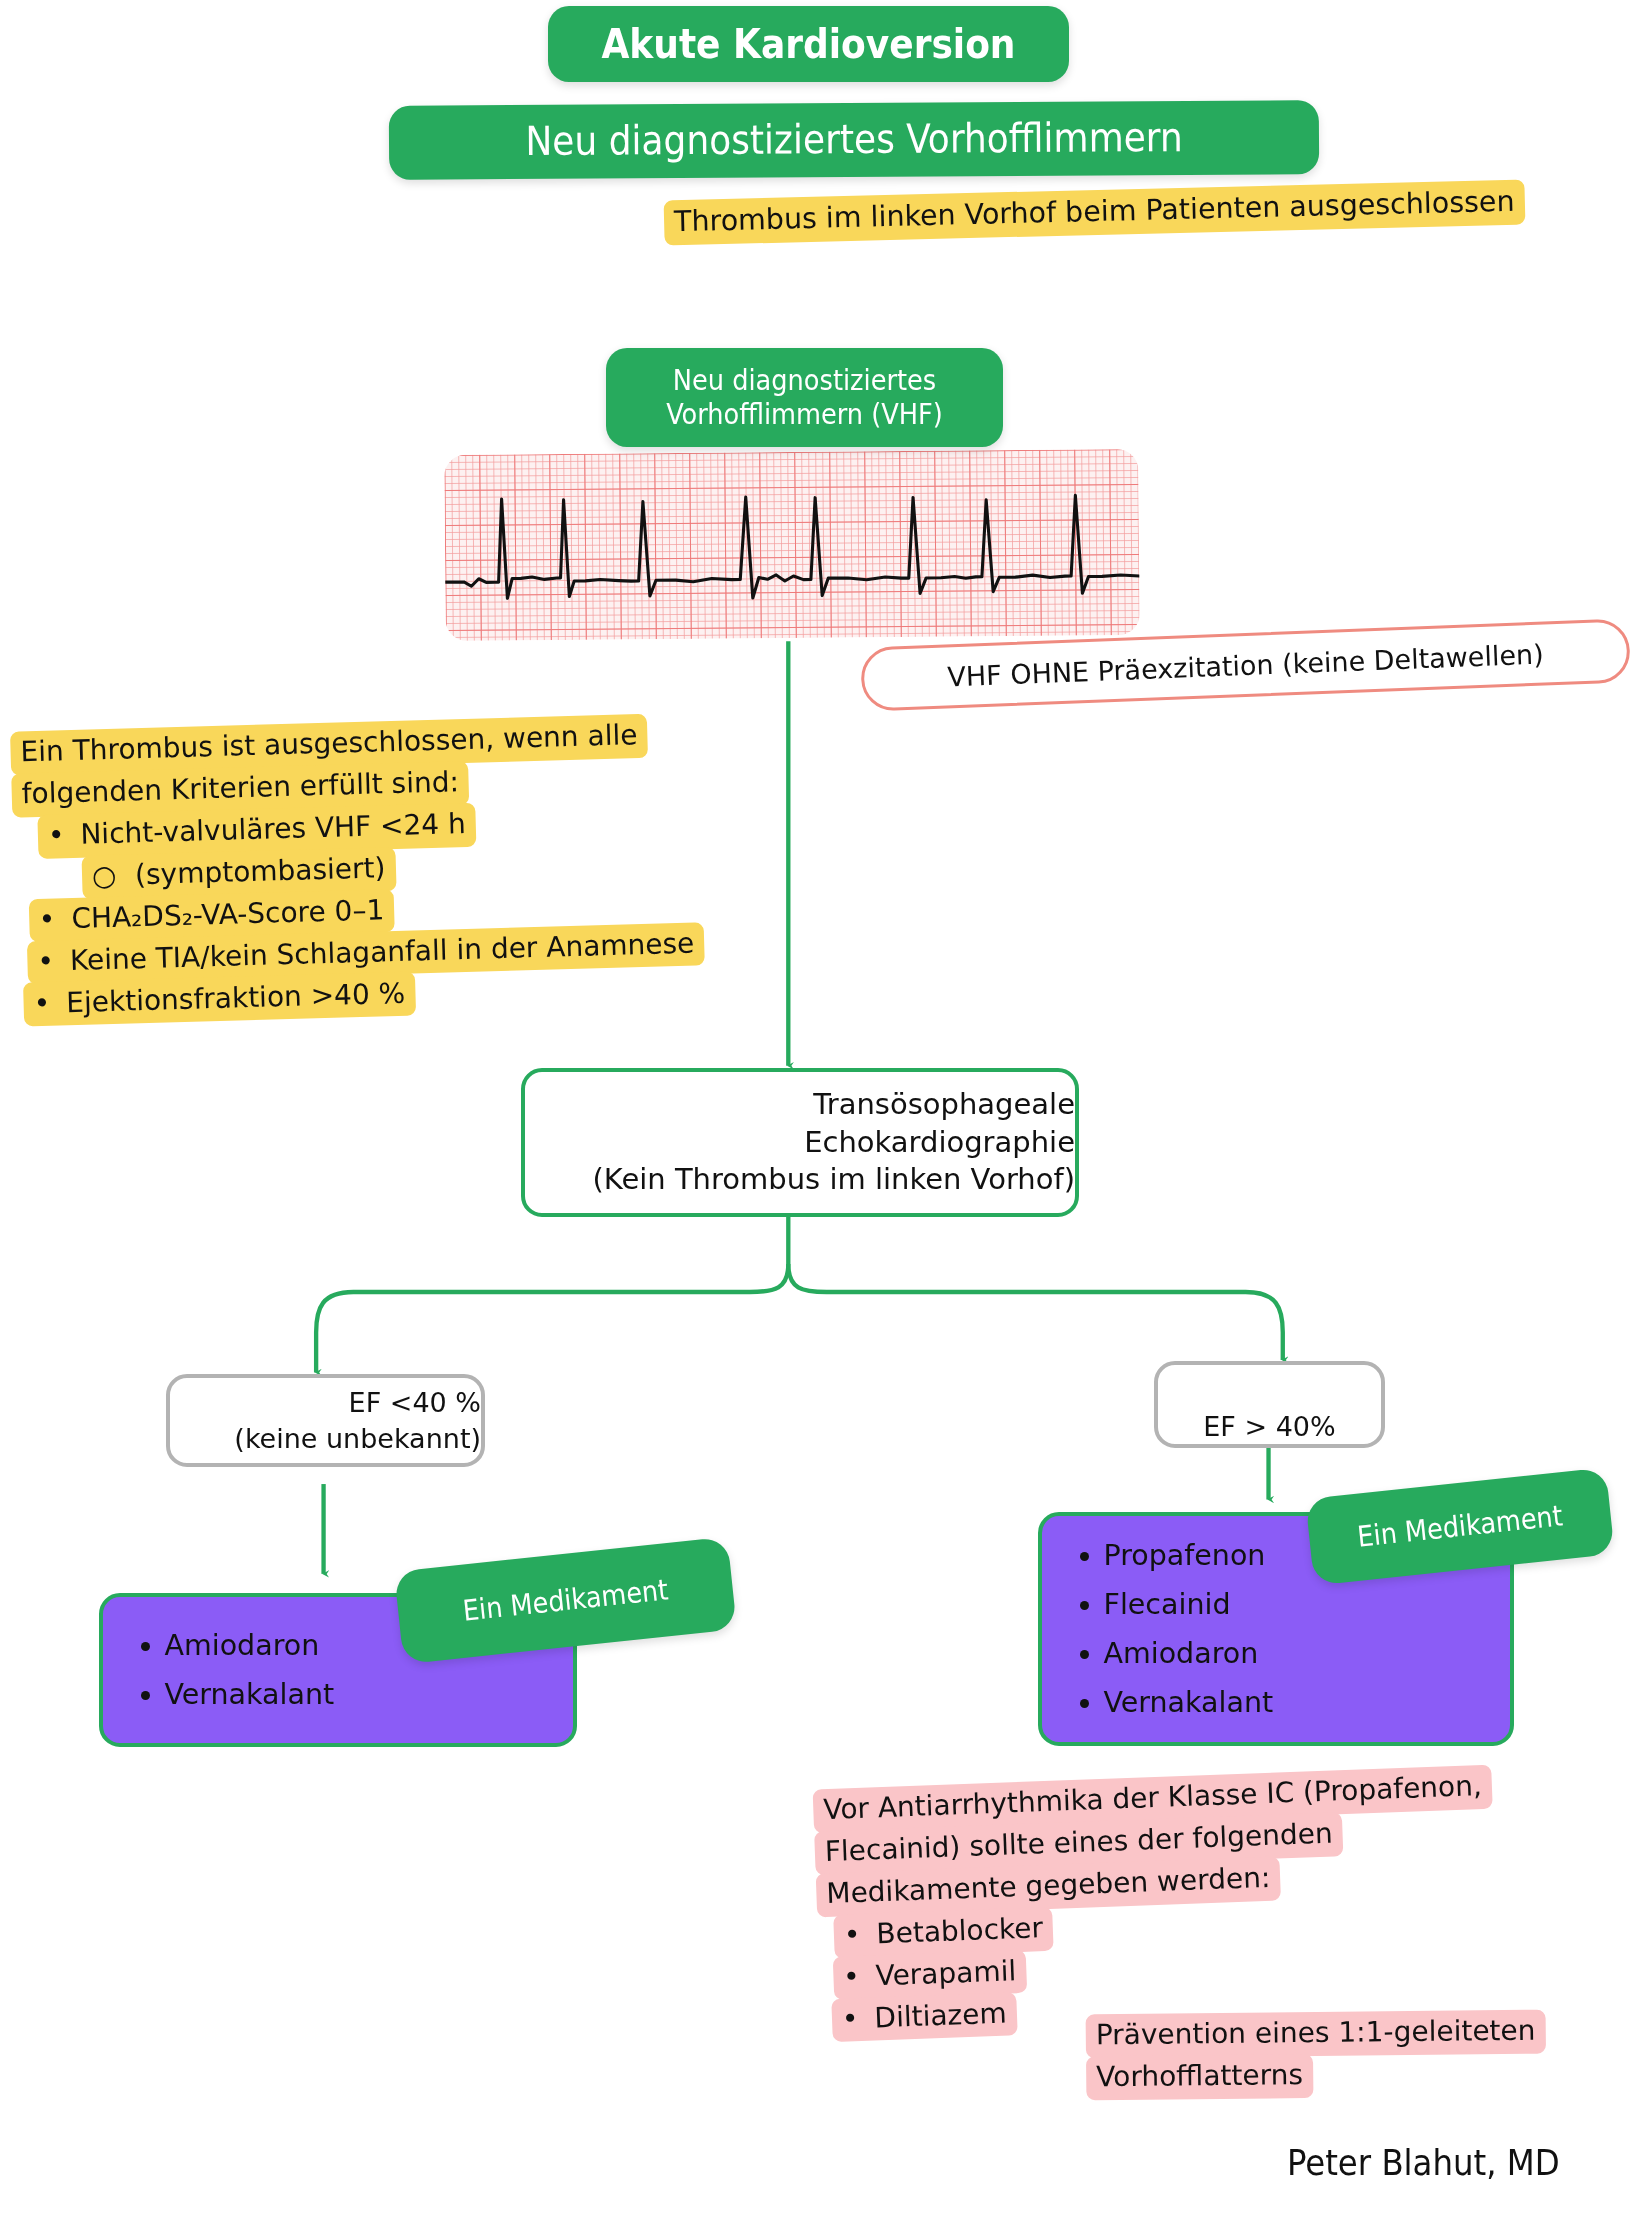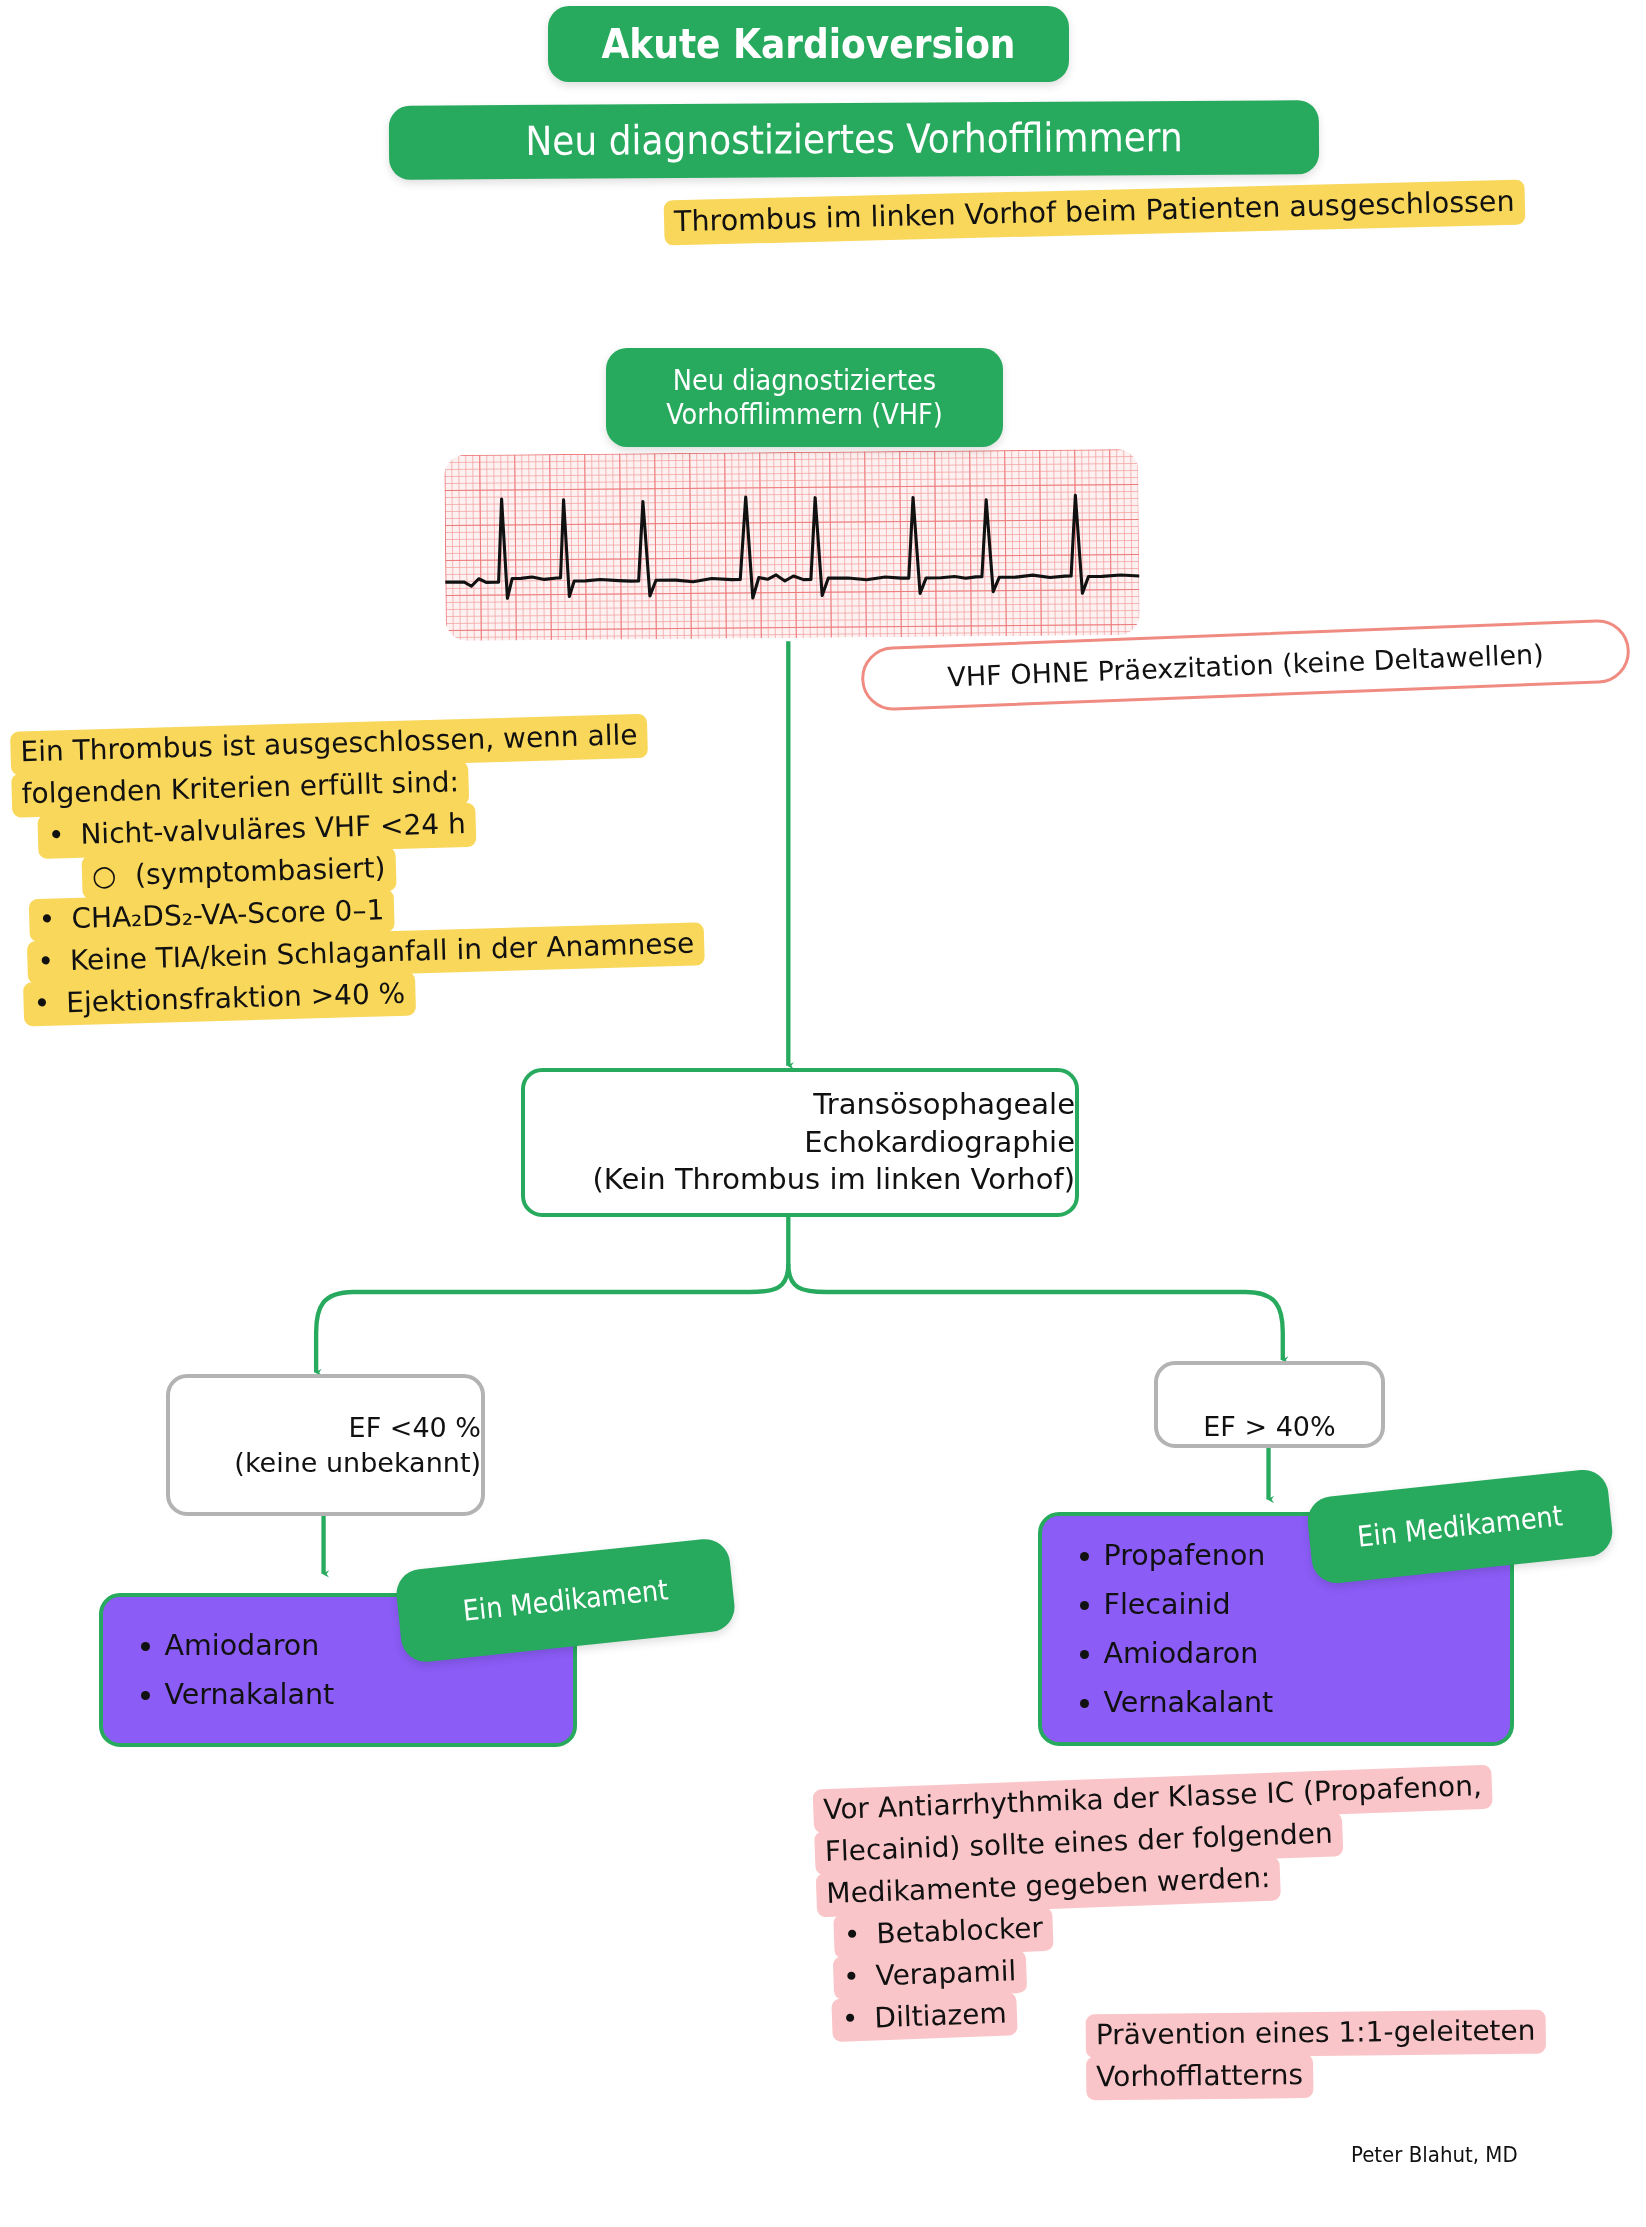--- a/index.html
+++ b/index.html
@@ -168,21 +168,21 @@
       <span class="ln" style="font-size:28px;"><span>•</span><span style="display:inline-block;width:16px;"></span><span>Ejektionsfraktion &gt;40 %</span></span>
     </span>
   </div>
 
   <div class="node outline-box" style="left:521px; top:1068px; width:558px; height:149px; font-size:29px; flex-direction:column;">
     <span>Transösophageale</span>
     <span>Echokardiographie</span>
     <span>(Kein Thrombus im linken Vorhof)</span>
   </div>
 
-  <div class="node outline-box gray" style="left:166px; top:1374px; width:319px; height:142px; font-size:27px; flex-direction:column;">
+  <div class="node outline-box gray" style="left:166px; top:1374px; width:319px; height:93px; font-size:27px; flex-direction:column;">
     <span>EF &lt;40 %</span>
     <span>(keine unbekannt)</span>
   </div>
 
   <div class="node outline-box gray" style="left:1154px; top:1361px; width:231px; height:87px; font-size:27px;">
     <span>EF &gt; 40%</span>
   </div>
 
   <div class="node list-box" style="left:99px; top:1593px; width:478px; height:154px; font-size:28.5px;">
     <ul>
@@ -220,16 +220,16 @@
     <span class="row bullet-row" style="padding-left:11px;">
       <span class="ln" style="font-size:28px;"><span>•</span><span style="display:inline-block;width:16px;"></span><span>Diltiazem</span></span>
     </span>
   </div>
 
   <div class="hl pink" style="left:1086px; top:2014px; transform:rotate(-0.6deg);">
     <span class="row"><span class="ln" style="font-size:28px;">Prävention eines 1:1-geleiteten</span></span>
     <span class="row"><span class="ln" style="font-size:28px;">Vorhofflatterns</span></span>
   </div>
 
-  <div class="signature" style="left:1351px; top:2142px; font-size:22px;text-align:center;">Peter Blahut, MD</div>
+  <div class="signature" style="left:1287px; top:2142px; font-size:36px;text-align:center;">Peter Blahut, MD</div>
 
 </div>
 
 
 </body></html>

